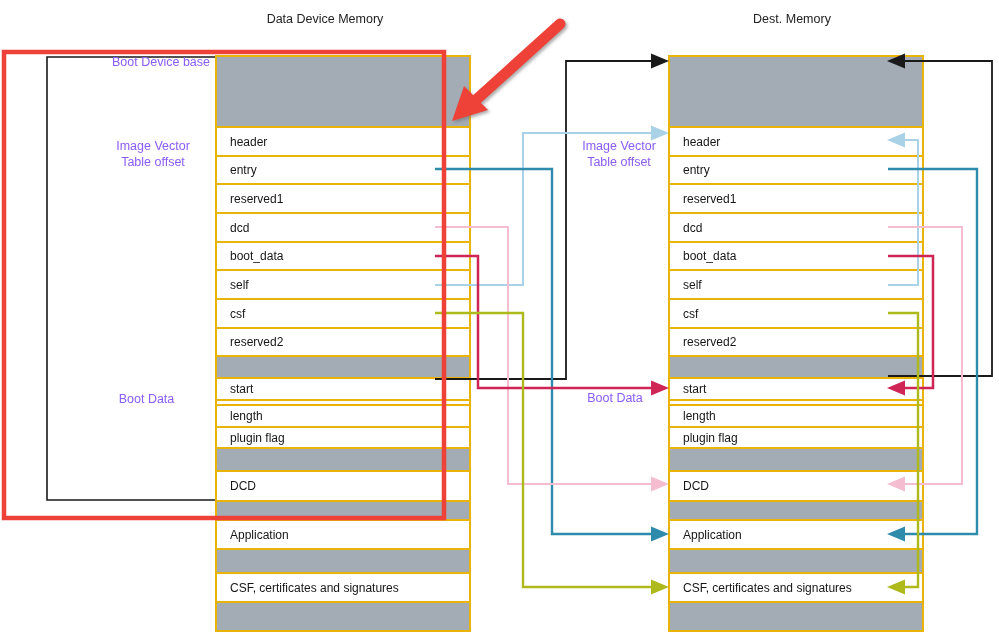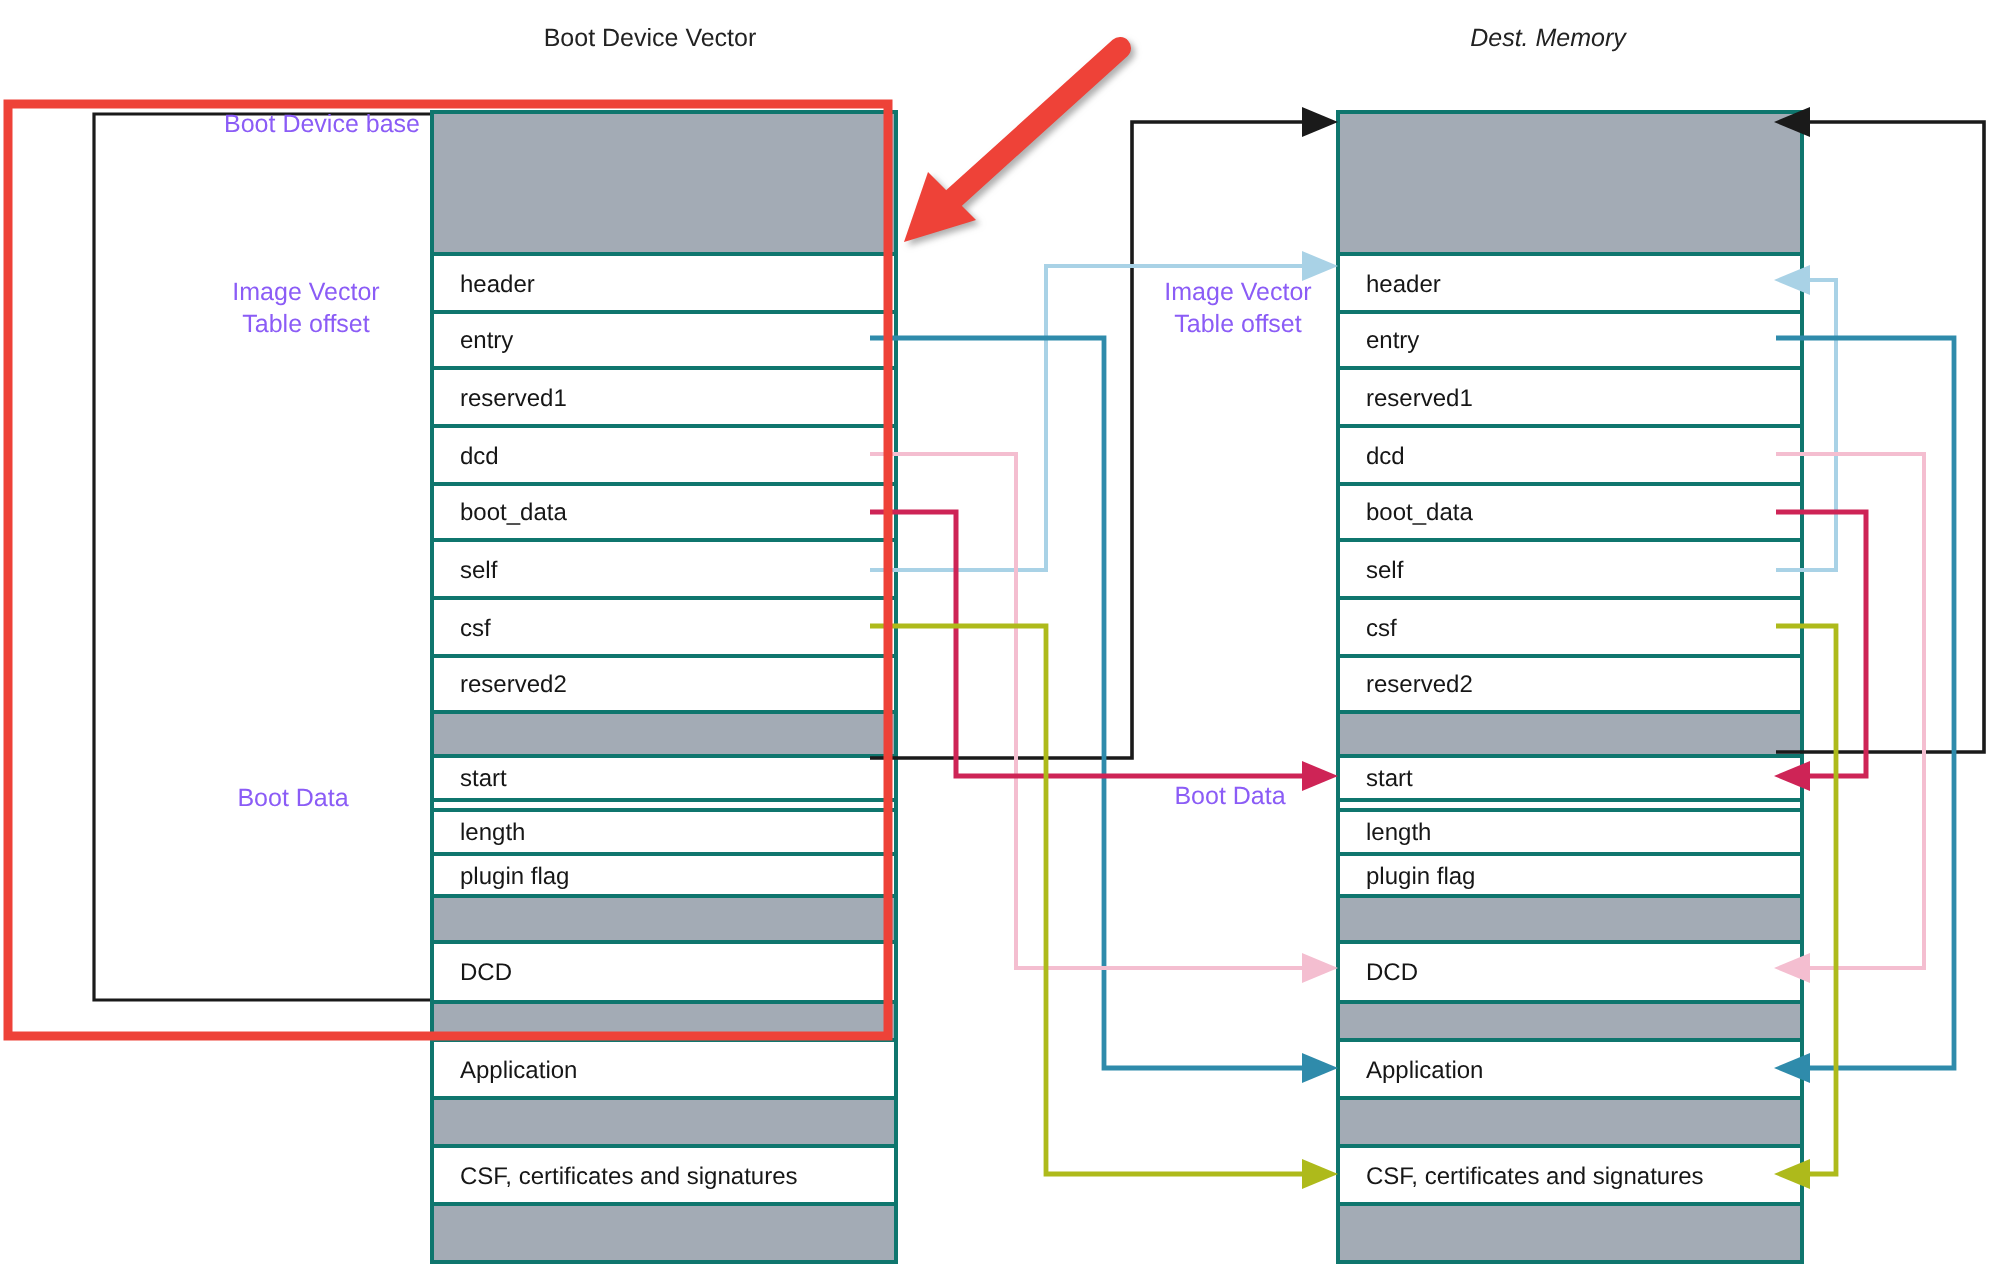--- a/index.html
+++ b/index.html
@@ -3,40 +3,40 @@
 <meta charset="utf-8">
 <style>
   html,body { margin:0; padding:0; background:#ffffff; }
   .stage {
     position:relative; width:999px; height:644px; background:#ffffff;
     font-family:"Liberation Sans", sans-serif; overflow:hidden;
   }
   .title { position:absolute; width:200px; text-align:center; font-size:12.5px; color:#222; z-index:3; }
   .col { position:absolute; width:220px; z-index:1; }
   .row {
-    position:absolute; left:0; width:234px; box-sizing:border-box;
-    background:#ffffff; border:2px solid #0f766e;
+    position:absolute; left:0; width:256px; box-sizing:border-box;
+    background:#ffffff; border:2px solid #eab308;
     display:flex; align-items:center; padding-left:13px;
     font-size:12px; color:#161616; white-space:nowrap;
   }
   .row.gray { background:#a3abb5; }
   .side-label { position:absolute; font-size:12.5px; color:#8b5cf6; line-height:1.3; z-index:3; }
   .center { text-align:center; }
   .right { text-align:right; }
   .whitebg { background:#ffffff; padding:1px 2px; }
   svg.overlay { position:absolute; left:0; top:0; z-index:2; pointer-events:none; }
   .red-shadow { filter: drop-shadow(2px 2.5px 1.5px rgba(110,110,110,0.55)); }
 </style>
 </head>
 <body>
 
 <div class="stage">
 
-  <div class="title" style="left:225px; top:12px;">Boot Device Vector</div>
-  <div class="title" style="left:674px; top:12px;font-style:italic;">Dest. Memory</div>
+  <div class="title" style="left:225px; top:12px;">Data Device Memory</div>
+  <div class="title" style="left:692px; top:12px;">Dest. Memory</div>
 
   <div class="col" style="left:215px; top:55px;">
     <div class="row gray" style="top:0;   height:73px;"></div>
     <div class="row" style="top:71px; height:31px;">header</div>
     <div class="row" style="top:100px;height:30px;">entry</div>
     <div class="row" style="top:128px;height:31px;">reserved1</div>
     <div class="row" style="top:157px;height:31px;">dcd</div>
     <div class="row" style="top:186px;height:30px;">boot_data</div>
     <div class="row" style="top:214px;height:31px;">self</div>
     <div class="row" style="top:243px;height:31px;">csf</div>

